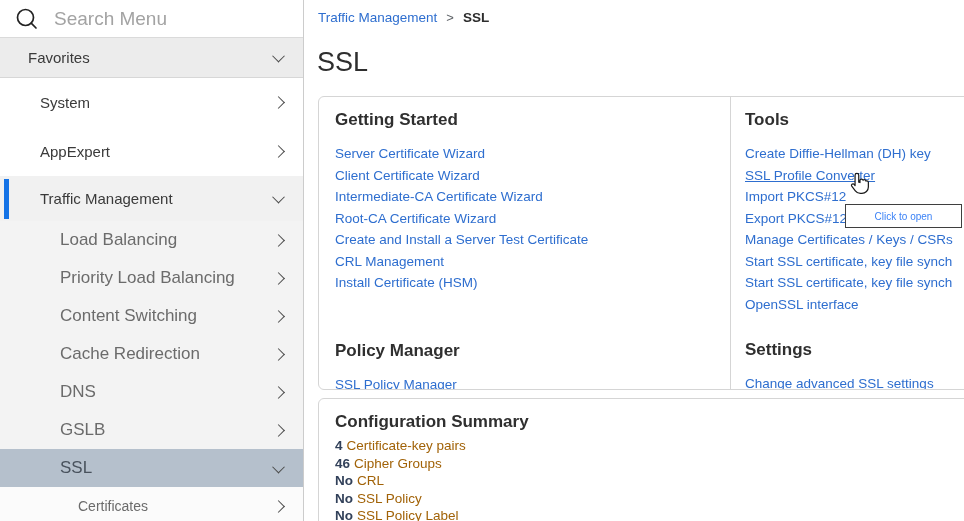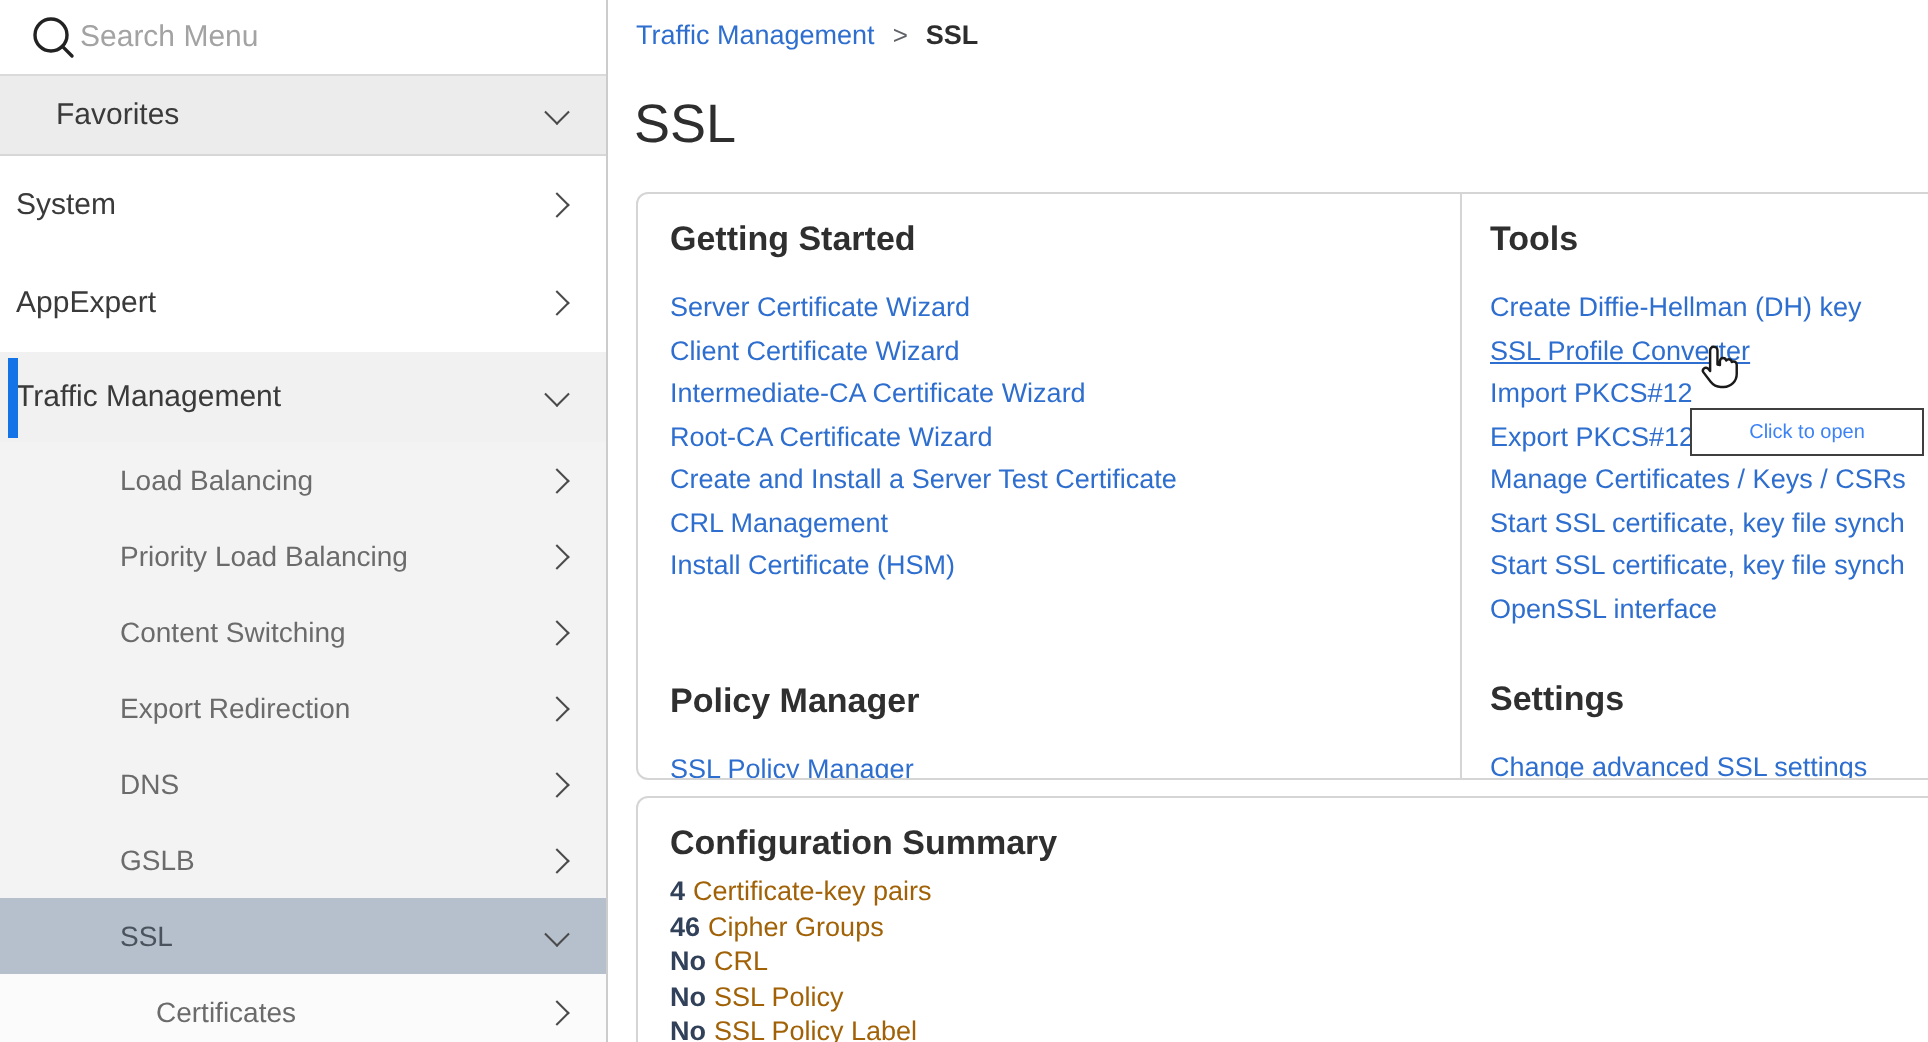--- a/index.html
+++ b/index.html
@@ -4,26 +4,26 @@
 <style>
   * { box-sizing: border-box; margin: 0; padding: 0; }
   html, body { background: #fff; }
   body { font-family: "Liberation Sans", sans-serif; }
   .screen { position: relative; width: 964px; height: 521px; overflow: hidden; background: #fff; }
 
   
   .sidebar { position: absolute; left: 0; top: 0; width: 304px; height: 521px; background: #fff; border-right: 1px solid #ccc; }
   .search-row { height: 38px; display: flex; align-items: center; padding: 0 12px 0 15px; border-bottom: 1px solid #dadada; background: #fff; }
   .search-ic { flex: none; display: flex; }
-  .search-input { border: none; outline: none; flex: 1; margin-left: 1px; font-size: 15px; color: #ec4899; font-family: inherit; background: transparent; }
+  .search-input { border: none; outline: none; flex: 1; margin-left: 15px; font-size: 19px; color: #ec4899; font-family: inherit; background: transparent; }
   .search-input::placeholder { color: #a3a3a3; }
 
   .nav-item { display: flex; align-items: center; position: relative; cursor: pointer; background: #fff; }
-  .lvl1 { height: 49px; padding-left: 8px; font-size: 15px; color: #3a3a3a; }
-  .lvl2 { height: 38px; padding-left: 60px; font-size: 14px; color: #6b6b6b; }
+  .lvl1 { height: 49px; padding-left: 40px; font-size: 15px; color: #3a3a3a; }
+  .lvl2 { height: 38px; padding-left: 60px; font-size: 17px; color: #6b6b6b; }
   .lvl3 { height: 38px; padding-left: 78px; font-size: 14px; color: #6b6b6b; background: #fbfbfb; }
   .v-favorites { height: 40px; background: #ececec; border-bottom: 1px solid #d7d7d7; padding-left: 28px; }
   .v-active-section { height: 45px; background: #f1f1f1; }
   .v-active-section::before { content: ""; position: absolute; left: 4px; top: 3px; bottom: 2px; width: 5px; background: #1473e6; }
   .v-group { background: #f3f3f3; }
   .v-selected { background: #b5c0cc; color: #49525d; }
   .chev { margin-left: auto; margin-right: 20px; width: 9px; height: 9px; border-right: 1.5px solid #4a4a4a; border-bottom: 1.5px solid #4a4a4a; flex: none; }
   .chev-right { transform: rotate(-45deg); }
   .chev-down { transform: rotate(45deg) translate(-1px,-1px); }
 
@@ -94,21 +94,21 @@
   </div>
         <div class="nav-item lvl2 v-group">
     <span class="nav-label">Priority Load Balancing</span>
     <span class="chev chev-right"></span>
   </div>
         <div class="nav-item lvl2 v-group">
     <span class="nav-label">Content Switching</span>
     <span class="chev chev-right"></span>
   </div>
         <div class="nav-item lvl2 v-group">
-    <span class="nav-label">Export Redirection</span>
+    <span class="nav-label">Cache Redirection</span>
     <span class="chev chev-right"></span>
   </div>
         <div class="nav-item lvl2 v-group">
     <span class="nav-label">DNS</span>
     <span class="chev chev-right"></span>
   </div>
         <div class="nav-item lvl2 v-group">
     <span class="nav-label">GSLB</span>
     <span class="chev chev-right"></span>
   </div>

